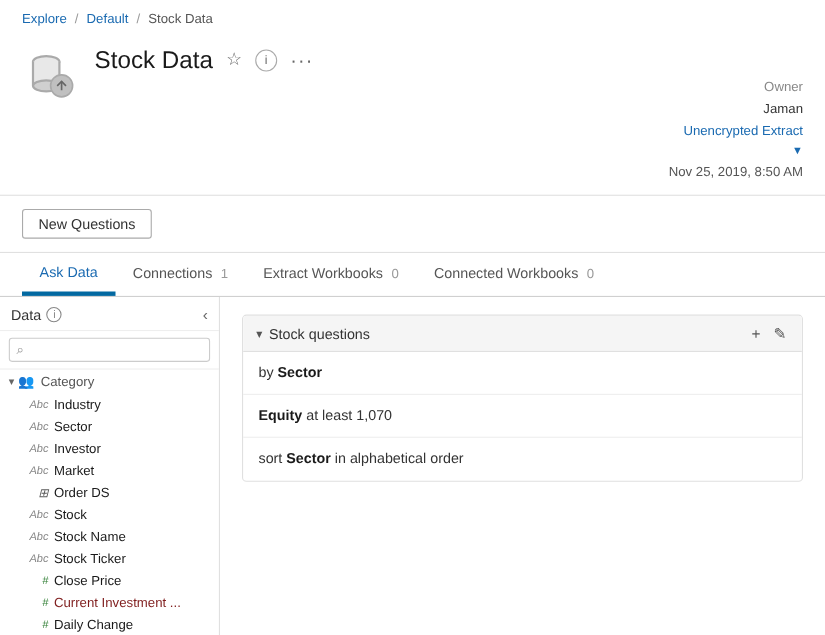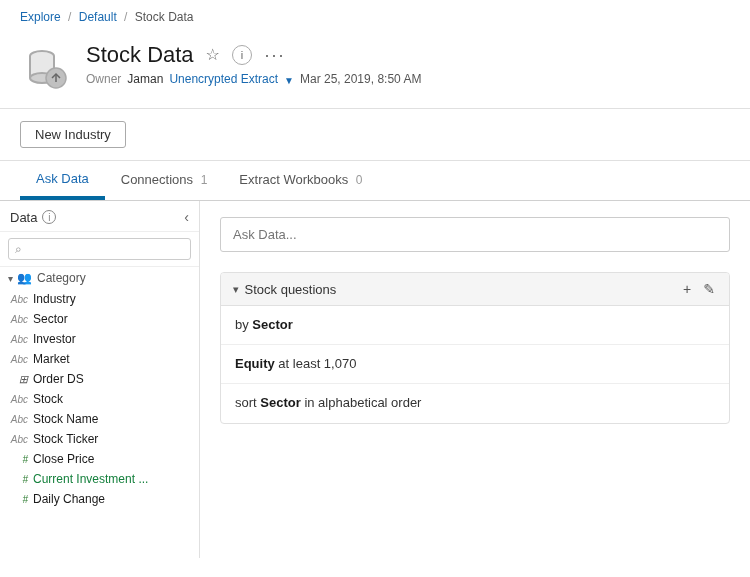--- a/index.html
+++ b/index.html
@@ -74,20 +74,21 @@
       font-size: 16px;
       padding: 0 2px;
       line-height: 1;
     }
     .header-meta {
       font-size: 12px;
       color: #555;
       display: flex;
       align-items: flex-end;
       gap: 6px;
+      flex-direction: column;
     }
     .header-meta .owner-label {
       color: #888;
     }
     .header-meta .owner-name {
       color: #333;
       font-weight: 500;
     }
     .header-meta .extract-link {
       color: #1a6ab1;
@@ -243,21 +244,21 @@
       font-size: 10px;
       color: #666;
     }
     .category-header .cat-icon {
       margin-right: 5px;
       color: #888;
     }
     .data-item {
       display: flex;
       align-items: center;
-      padding: 3px 8px 3px 8px;
+      padding: 3px 8px 3px 24px;
       font-size: 12px;
       color: #333;
       cursor: pointer;
     }
     .data-item .type-label {
       color: #888;
       font-size: 10px;
       font-style: italic;
       margin-right: 5px;
       width: 20px;
@@ -267,21 +268,21 @@
     .data-item .type-label.abc {
       color: #888;
     }
     .data-item .type-label.hash {
       color: #2e7d32;
     }
     .data-item .item-name {
       color: #1a1a1a;
     }
     .data-item .item-ellipsis {
-      color: #15803d;
+      color: #7f1d1d;
       overflow: hidden;
       text-overflow: ellipsis;
       white-space: nowrap;
     }
 
     
     .content-area {
       flex: 1;
       padding: 16px 20px;
       overflow-y: auto;
@@ -413,39 +414,43 @@
       <span class="header-title">Stock Data</span>
       <button class="header-icon-btn" title="Favorite">☆</button>
       <button class="header-icon-btn" title="Info" style="border:1.5px solid #aaa; border-radius:50%; width:20px; height:20px; font-size:11px; display:flex; align-items:center; justify-content:center;">i</button>
       <button class="header-icon-btn" title="More options" style="letter-spacing:1px; font-size:18px; color:#666;">···</button>
     </div>
     <div class="header-meta">
       <span class="owner-label">Owner</span>
       <span class="owner-name">Jaman</span>
       <a href="#" class="extract-link">Unencrypted Extract</a>
       <span class="extract-arrow">▼</span>
-      <span class="timestamp">Mar 25, 2019, 8:50 AM</span>
+      <span class="timestamp">Nov 25, 2019, 8:50 AM</span>
     </div>
   </div>
 </div>
 
 <div class="actions-bar">
-  <button class="btn-new-workbook">New Industry</button>
+  <button class="btn-new-workbook">New Questions</button>
 </div>
 
 <div class="tabs">
   <div class="tab active">
     <span>Ask Data</span>
   </div>
   <div class="tab">
     <span>Connections</span>
     <span class="badge">1</span>
   </div>
   <div class="tab">
     <span>Extract Workbooks</span>
+    <span class="badge">0</span>
+  </div>
+  <div class="tab">
+    <span>Connected Workbooks</span>
     <span class="badge">0</span>
   </div>
 </div>
 
 <div class="main">
 
   <div class="sidebar">
     <div class="sidebar-header">
       <div class="sidebar-header-title">
         <span>Data</span>
@@ -515,21 +520,20 @@
       </div>
       <div class="data-item">
         <span class="type-label hash">#</span>
         <span class="item-name">Daily Change</span>
       </div>
     </div>
   </div>
 
   <div class="content-area">
     
-    <input type="text" class="ask-data-input" placeholder="Ask Data..." style="">
 
     
 
     
     <div class="questions-group">
       <div class="questions-group-header">
         <div class="questions-group-left">
           <span class="questions-group-toggle">▾</span>
           <span class="questions-group-name">Stock questions</span>
         </div>

